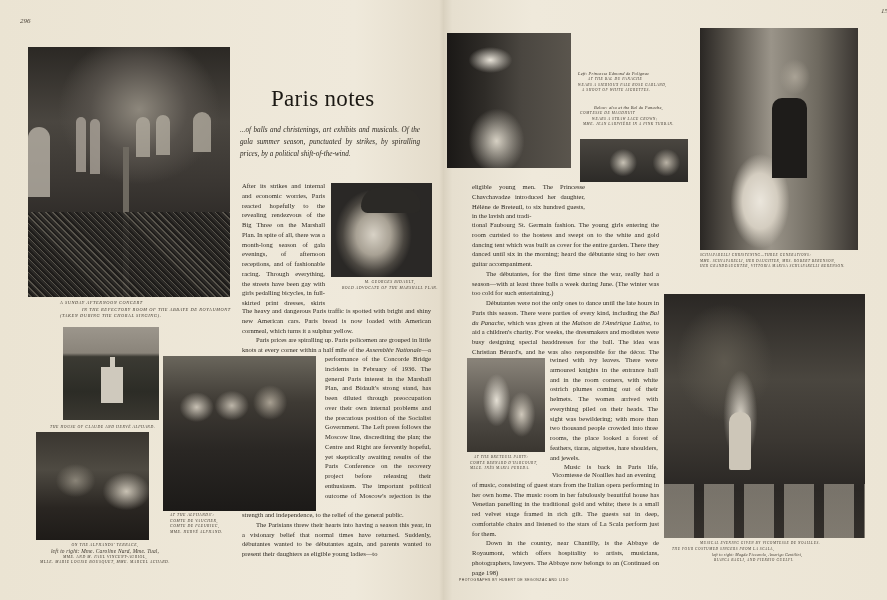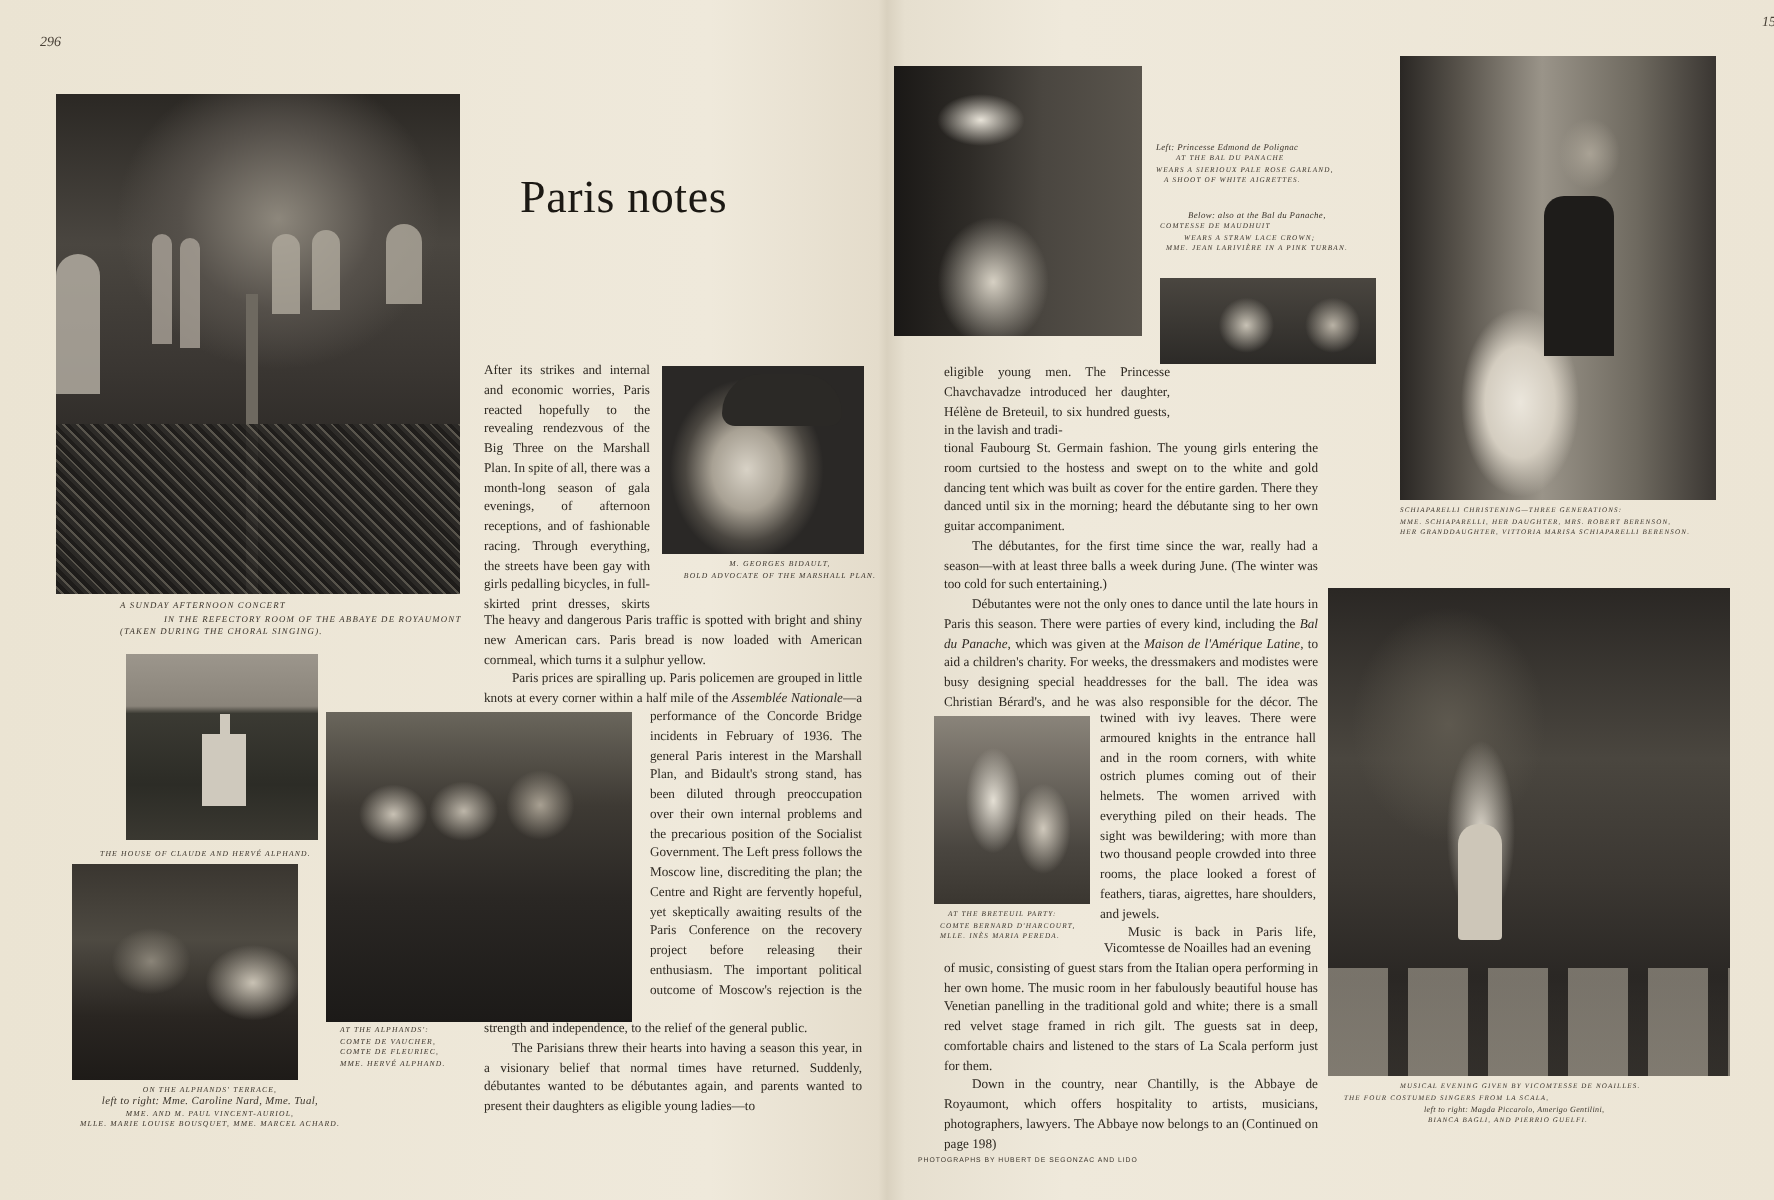--- a/index.html
+++ b/index.html
@@ -15,21 +15,21 @@
   .abs { position: absolute; }
   .folio { font-size: 7px; font-style: italic; color: #4a4238; font-family: "Liberation Serif", serif; }
   .photo { position: absolute; overflow: hidden; background: #222; }
   .cap { position: absolute; font-family: "Liberation Serif", serif; font-size: 4.4px; font-style: italic;
          letter-spacing: 0.6px; text-transform: uppercase; color: #3a332a; line-height: 6.6px; }
   .cap .lc { text-transform: none; font-size: 5.4px; letter-spacing: 0.2px; }
   .body-text { position: absolute; font-family: "Liberation Serif", serif; font-size: 6.6px; line-height: 9.75px;
                text-align: justify; color: #2d2821; }
   .body-text p { margin: 0; text-indent: 14px; }
   .body-text p.noindent { text-indent: 0; }
-  .title { font-family: "Liberation Serif", serif; font-size: 23px; font-weight: normal; color: #1c1914; letter-spacing: 0.3px; }
+  .title { font-family: "Liberation Serif", serif; font-size: 23px; font-weight: normal; color: #1c1914; letter-spacing: 0.3px; margin-left: 11px; }
   .deck { font-family: "Liberation Serif", serif; font-style: italic; font-size: 7.2px; line-height: 12px; text-align: justify; color: #2d2821; }
   .credit { font-family: "Liberation Sans", sans-serif; font-size: 3.4px; letter-spacing: 0.5px; color: #3b342b; text-transform: uppercase; }
 </style>
 </head>
 <body>
 
 <div class="spread">
 
   <div class="abs folio" style="left:20px;top:17px;">296</div>
 
@@ -45,20 +45,21 @@
     <div class="abs" style="left:95px;top:100px;width:6px;height:150px;background:#6e6960;"></div>
     <div class="abs" style="left:0;top:165px;width:202px;height:85px;background:repeating-linear-gradient(45deg,#2c2a27 0 2px,#5d5950 2px 3px,#1e1c1a 3px 5px);opacity:.9"></div>
   </div>
   <div class="cap" style="left:60px;top:300px;width:190px;">
     <div style="padding-left:0">A Sunday afternoon concert</div>
     <div style="padding-left:22px">in the refectory room of the Abbaye de Royaumont</div>
     <div style="padding-left:-4px">(taken during the choral singing).</div>
   </div>
 
   <div class="abs title" style="left:260px;top:86px;">Paris notes</div>
+  <div class="abs deck" style="left:240px;top:124px;width:180px;">...of balls and christenings, art exhibits and musicals. Of the gala summer season, punctuated by strikes, by spiralling prices, by a political shift-of-the-wind.</div>
 
   <div class="photo" style="left:331px;top:183px;width:101px;height:94px;background:
        radial-gradient(ellipse 38% 48% at 42% 55%, #d8d2c6 0%, #a8a194 45%, #4a4640 80%, #2a2826 100%);">
     <div class="abs" style="left:30px;top:4px;width:60px;height:26px;background:#2b2926;border-radius:30px 30px 10px 10px;"></div>
   </div>
   <div class="cap" style="left:335px;top:280px;width:110px;font-size:3.8px;line-height:5.5px;text-align:center;">
     <div>M. Georges Bidault,</div>
     <div>bold advocate of the Marshall Plan.</div>
   </div>
 

